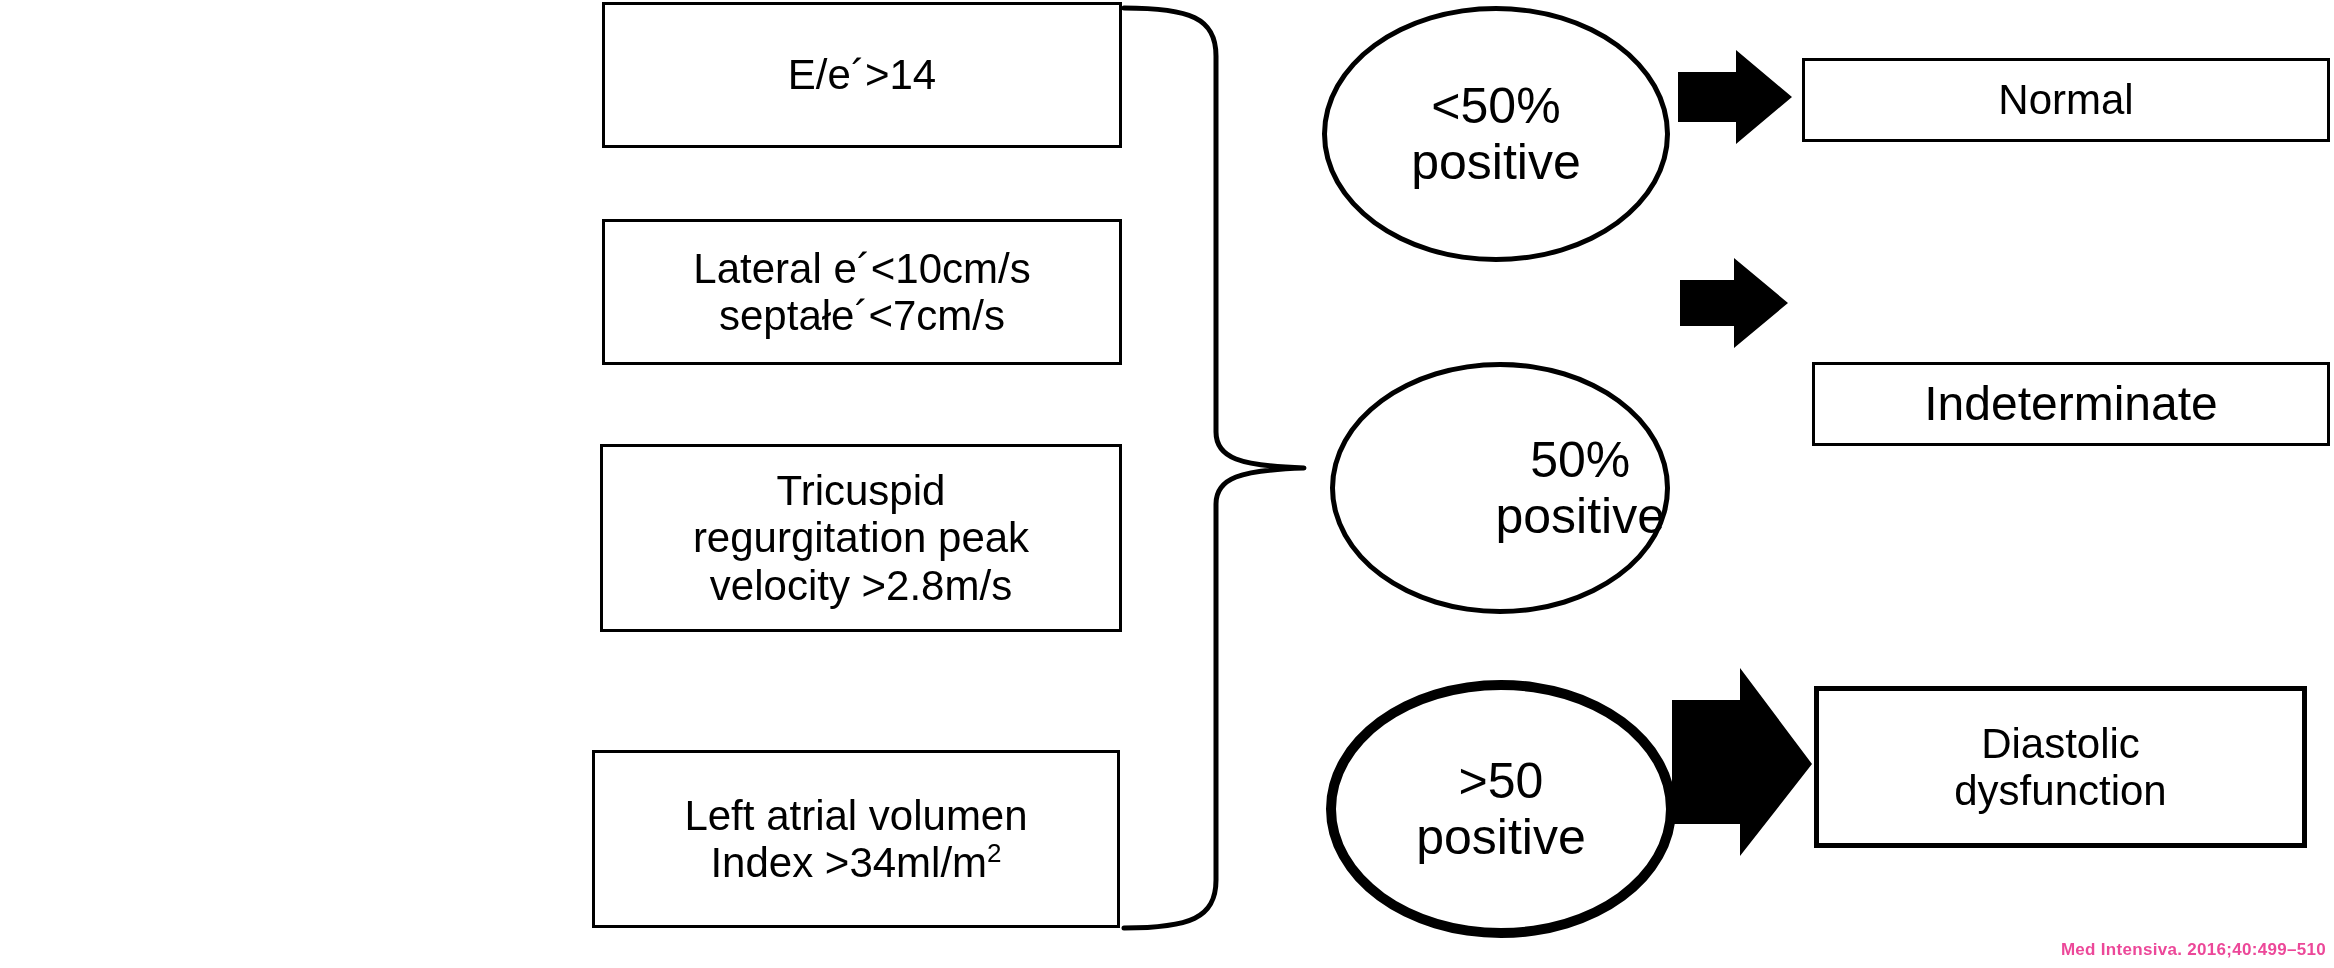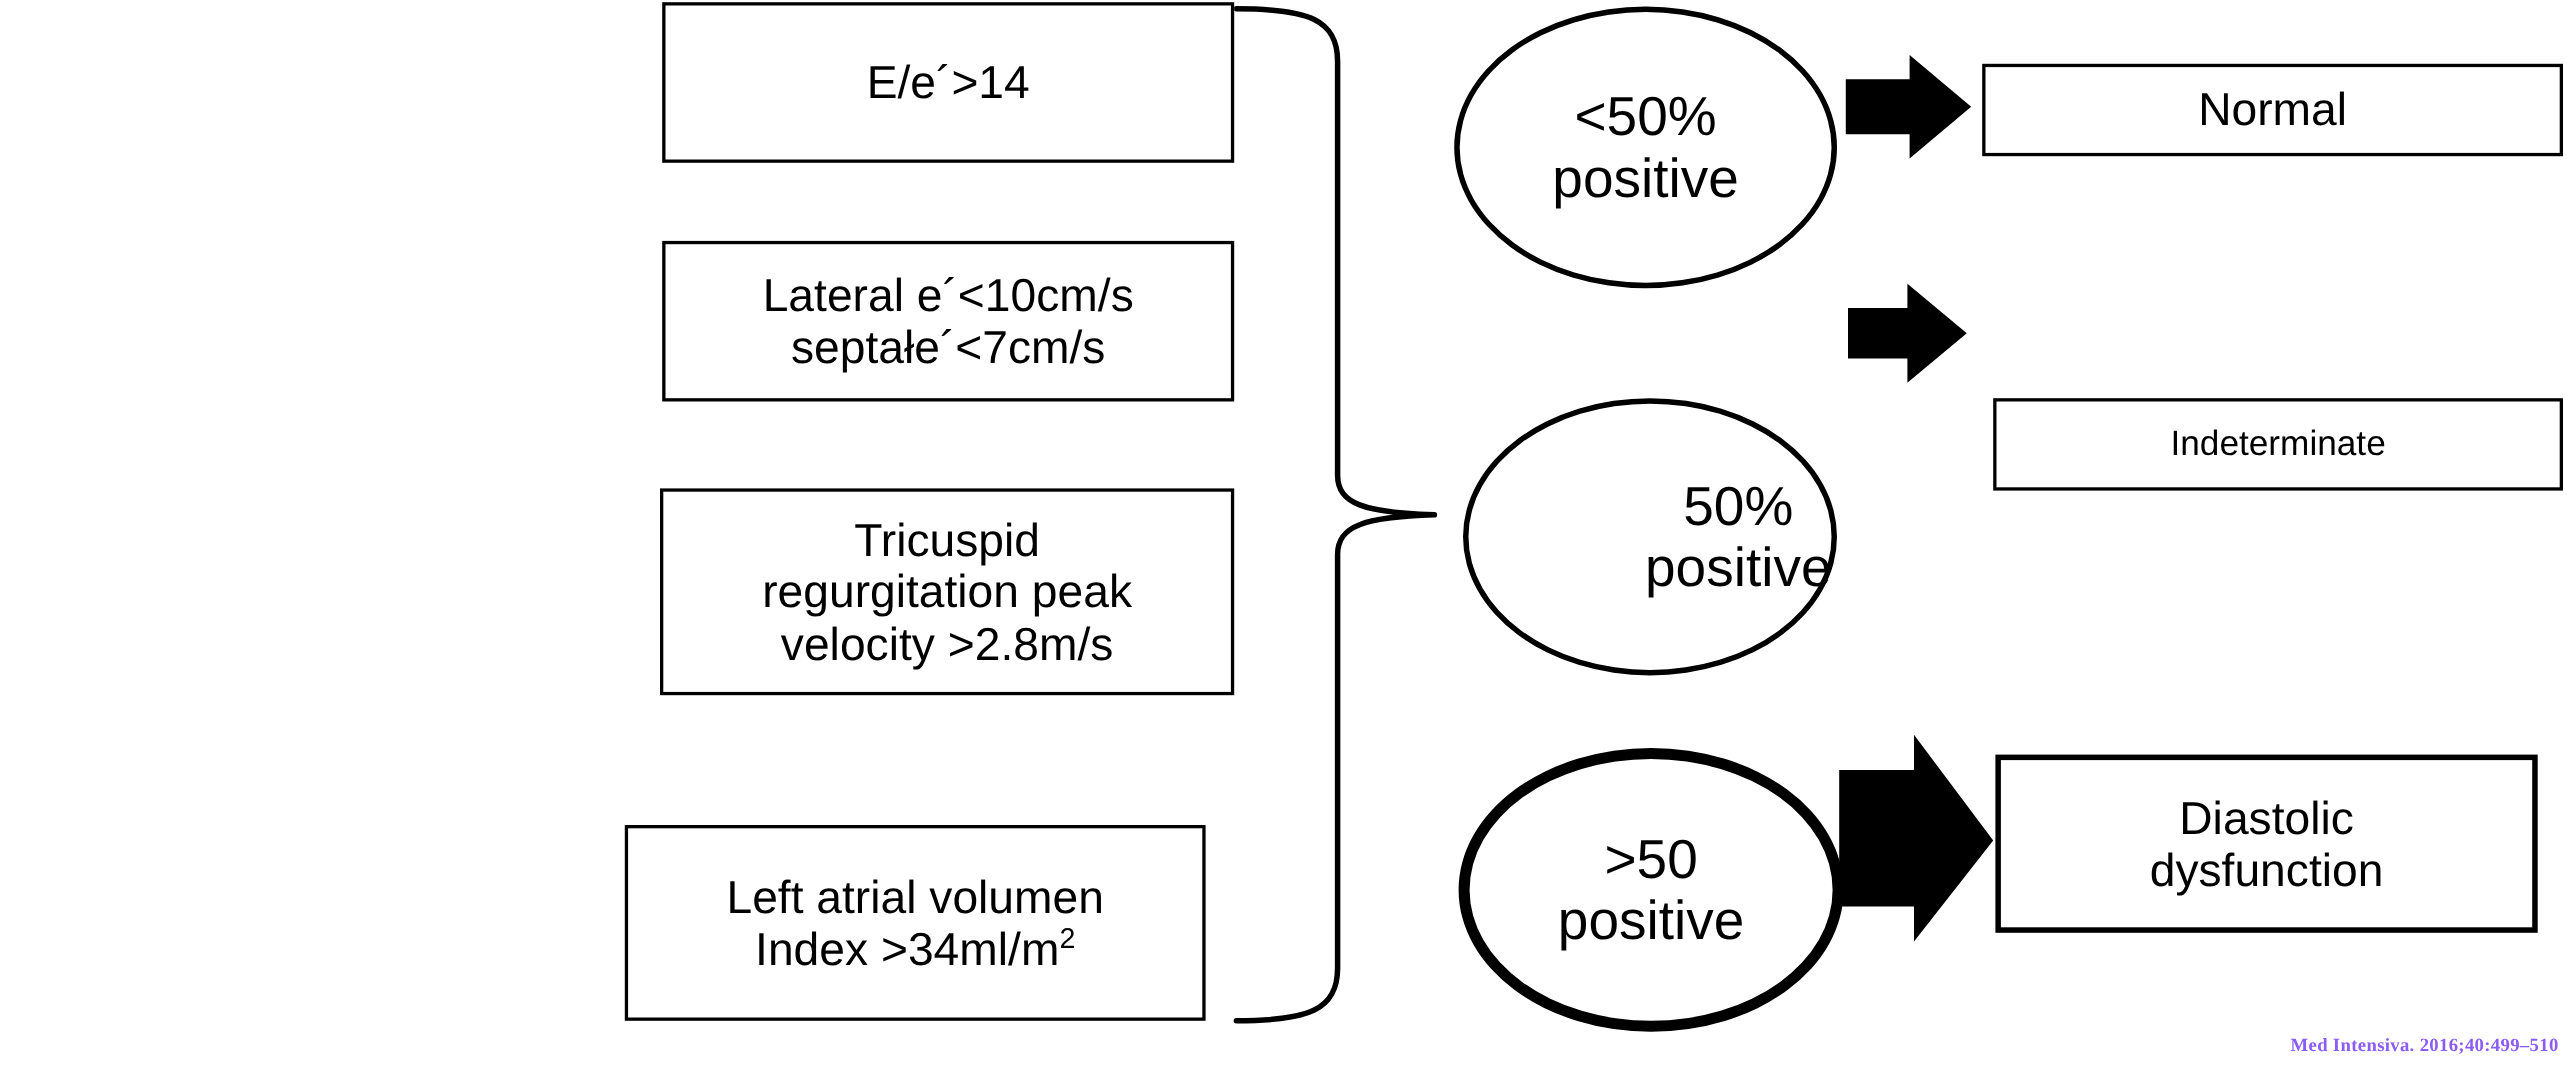--- a/index.html
+++ b/index.html
@@ -43,39 +43,39 @@
     border-radius: 50%;
   }
   .node .label {
     line-height: 1.12;
     white-space: pre-line;
   }
   .t-main   { font-size: 41px; }
   .t-crit   { font-size: 42px; }
   .t-ell    { font-size: 50px; }
   .t-res-lg { font-size: 42px; }
-  .t-res-md { font-size: 32px; }
+  .t-res-md { font-size: 48px; }
   sup { font-size: 0.62em; vertical-align: super; line-height: 0; }
 
   .brace-layer, .arrow-layer {
     position: absolute;
     left: 0; top: 0;
     width: 2334px;
     height: 968px;
     pointer-events: none;
   }
   .citation {
     position: absolute;
     right: 8px;
     bottom: 8px;
-    font-family: Liberation Serif, serif;
+    font-family: Liberation Sans, sans-serif;
     font-size: 17px;
     font-weight: bold;
     letter-spacing: 0.3px;
-    color: #8b5cf6;
+    color: #ec4899;
     white-space: nowrap;
     text-align: right;
   }
 </style>
 </head>
 <body>
 
 <div id="canvas">
 
   <svg class="brace-layer" viewBox="0 0 2334 968" xmlns="http://www.w3.org/2000/svg">
@@ -103,21 +103,21 @@
     <span class="label t-crit">Lateral e´&lt;10cm/s
 septałe´&lt;7cm/s</span>
   </div>
 
   <div class="node rect" style="left:600px; top:444px; width:522px; height:188px;">
     <span class="label t-crit">Tricuspid
 regurgitation peak
 velocity &gt;2.8m/s</span>
   </div>
 
-  <div class="node rect" style="left:568px; top:750px; width:528px; height:178px;">
+  <div class="node rect" style="left:592px; top:750px; width:528px; height:178px;">
     <span class="label t-crit"><span>Left atrial volumen</span><br><span>Index &gt;34ml/m</span><sup>2</sup></span>
   </div>
 
   <div class="node ellipse" style="left:1322px; top:6px; width:348px; height:256px;">
     <span class="label t-ell">&lt;50%
 positive</span>
   </div>
 
   <div class="node ellipse" style="left:1330px; top:362px; width:340px; height:252px;justify-content:flex-end;">
     <span class="label t-ell">50%

